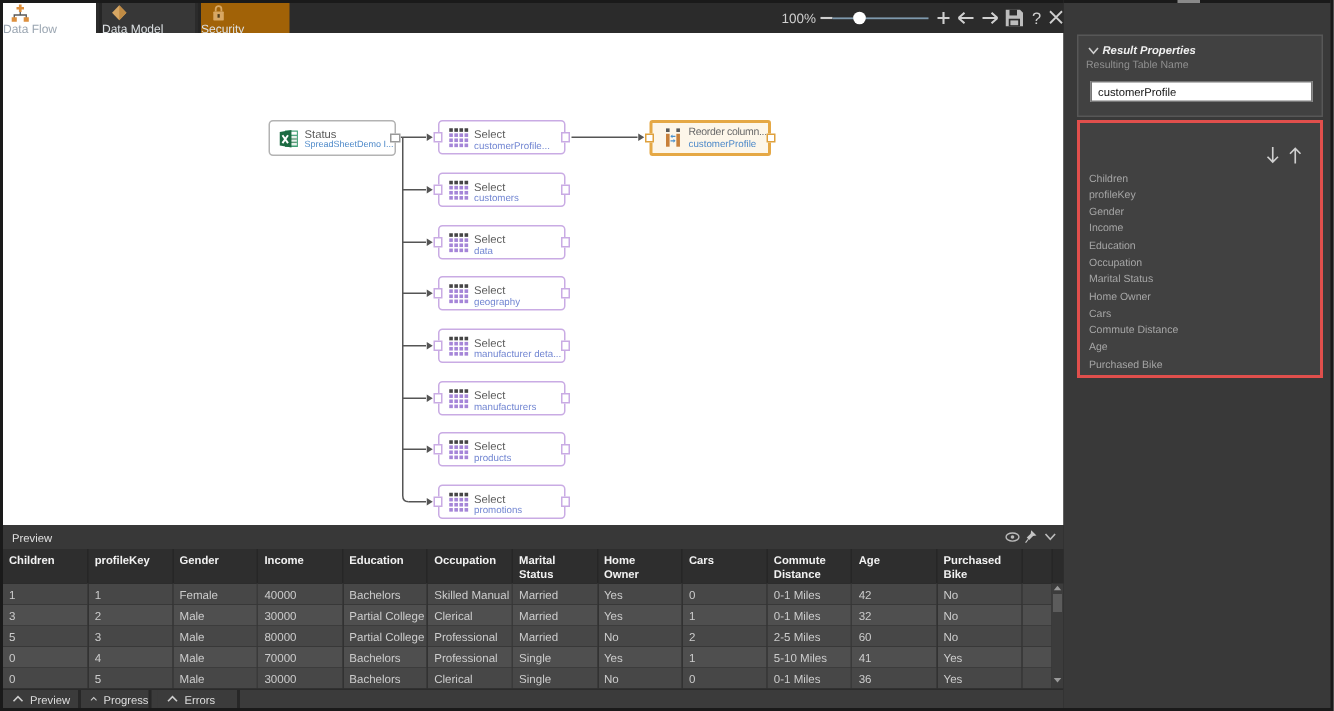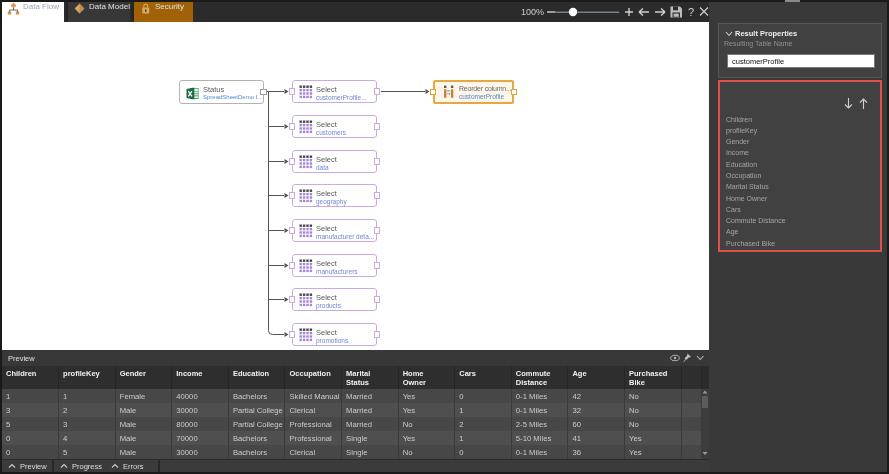--- a/index.html
+++ b/index.html
@@ -1,21 +1,21 @@
 <!DOCTYPE html>
 <html><head>
 <meta charset="utf-8">
 <style>
   * { margin:0; padding:0; box-sizing:border-box; }
   html,body { width:889px; height:474px; overflow:hidden; background:#1a1a1a; }
   body { font-family:"Liberation Sans", sans-serif; position:relative; }
   .abs { position:absolute; }
   
   #topbar { left:2px; top:2px; width:707px; height:20px; background:#2b2b2b; }
-  .tab { position:absolute; top:0; height:20px; display:flex; align-items:flex-start; padding-top:0; font-size:8px; white-space:nowrap; }
+  .tab { position:absolute; top:0; height:20px; display:flex; align-items:flex-start; padding-top:0; font-size:8px; white-space:nowrap;flex-direction:column; }
   .tab .lbl { color:#dde1e4; }
   #tab1 { left:0; width:62px; background:#ffffff; }
   #tab1 .lbl { color:#9aa5b1; }
   #tab2 { left:64px; width:64px; background:#373737; border-left:2px solid #252525;}
   #tab3 { left:130px; width:61px; background:#a16207; border-left:2px solid #252525;}
   .ticon { margin:0 3px 0 5px; width:13px; height:13px; position:relative; flex:0 0 13px; }
   
   #zoomrow { position:absolute; top:0; height:20px; left:510px; width:197px; color:#cfcfcf; }
   
   #canvas { left:2px; top:22px; width:707px; height:328px; background:#ffffff; }
@@ -37,21 +37,21 @@
   #tbl td { font-size:7.7px; color:#cccccc; padding:0 0 0 4px; height:14px; border-right:1px solid #3a3a3a; white-space:nowrap; overflow:hidden; }
   #tbl tr.r1 td { background:#474747; }
   #tbl tr.r2 td { background:#4f4f4f; }
   #btabs { position:absolute; left:0; top:109px; width:707px; height:13px; background:#3b3b3b; border-top:1px solid #2b2b2b; }
   .btab { position:absolute; top:0; height:12px; background:#3b3b3b; border-right:2px solid #272727; color:#dddddd; font-size:7.5px; display:flex; align-items:center; }
   
   #props { left:709px; top:0; width:178px; height:472px; background:#393939; }
   #phead { position:absolute; left:0; top:2px; width:178px; height:19px; background:#333333; border-bottom:1px solid #2a2a2a; }
   #phead .t { position:absolute; left:7px; top:5px; font-size:7.5px; font-weight:bold; color:#f0f0f0; }
   .sect { position:absolute; left:9px; width:164px; background:#414141; border:1px solid #575757; }
-  .sect .hd { position:absolute; left:0; top:0; width:100%; height:18px; }
+  .sect .hd { position:absolute; left:0; top:0; width:100%; height:18px;font-style:italic; }
   .sect .hd .t { position:absolute; left:30px; top:5px; font-size:7.5px; font-weight:bold; color:#f0f0f0; }
   .chev { position:absolute; width:8px; height:8px; }
   .plist { position:absolute; left:6px; top:0; font-size:7px; color:#a6a6a6; line-height:11.3px; }
 </style>
 </head>
 <body>
 
 <div id="topbar" class="abs">
   <div id="tab1" class="tab">
     <div class="ticon">
@@ -481,21 +481,21 @@
     <svg width="8" height="70" viewBox="0 0 8 70">
       <path d="M1.5 4.5 l2.5 -3 2.5 3 Z" fill="#9a9a9a"></path>
       <rect x="1" y="7" width="6" height="12" fill="#5c5c5c"></rect>
       <path d="M1.5 63 l2.5 3 2.5 -3 Z" fill="#9a9a9a"></path>
     </svg>
   </div>
   <div id="btabs">
       <div class="btab" style="left:0px;width:52px;"><svg width="8" height="6" viewBox="0 0 8 6" style="margin:0 4px 0 6px">
           <path d="M1 4.5 L4 1.5 L7 4.5" stroke="#cccccc" stroke-width="1.1" fill="none"></path>
         </svg>Preview</div>
-      <div class="btab" style="left:52px;width:74px;"><svg width="8" height="6" viewBox="0 0 8 6" style="margin:0 4px 0 6px">
+      <div class="btab" style="left:52px;width:47px;"><svg width="8" height="6" viewBox="0 0 8 6" style="margin:0 4px 0 6px">
           <path d="M1 4.5 L4 1.5 L7 4.5" stroke="#cccccc" stroke-width="1.1" fill="none"></path>
         </svg>Progress</div>
       <div class="btab" style="left:103px;width:55px;"><svg width="8" height="6" viewBox="0 0 8 6" style="margin:0 4px 0 6px">
           <path d="M1 4.5 L4 1.5 L7 4.5" stroke="#cccccc" stroke-width="1.1" fill="none"></path>
         </svg>Errors</div>
     </div>
 </div>
 
 <div id="props" class="abs">
   <div style="position:absolute;left:0;top:0;width:178px;height:2px;background:#1a1a1a;"></div>

